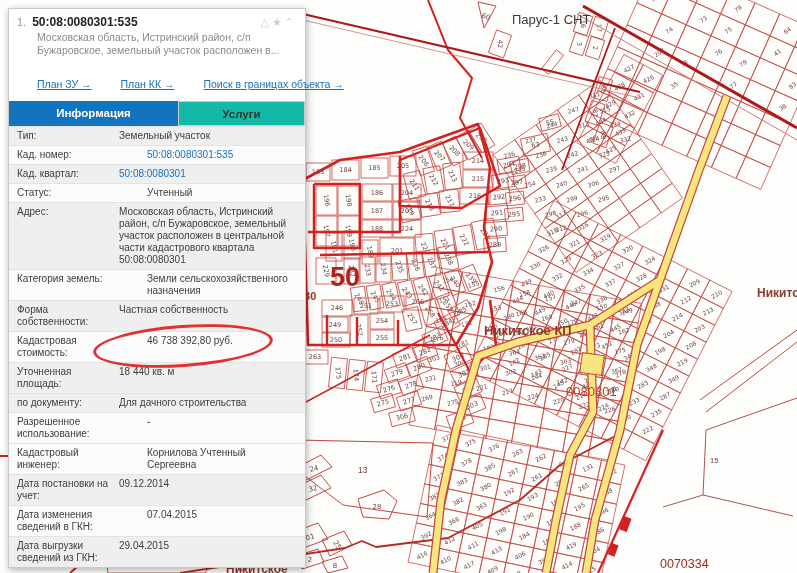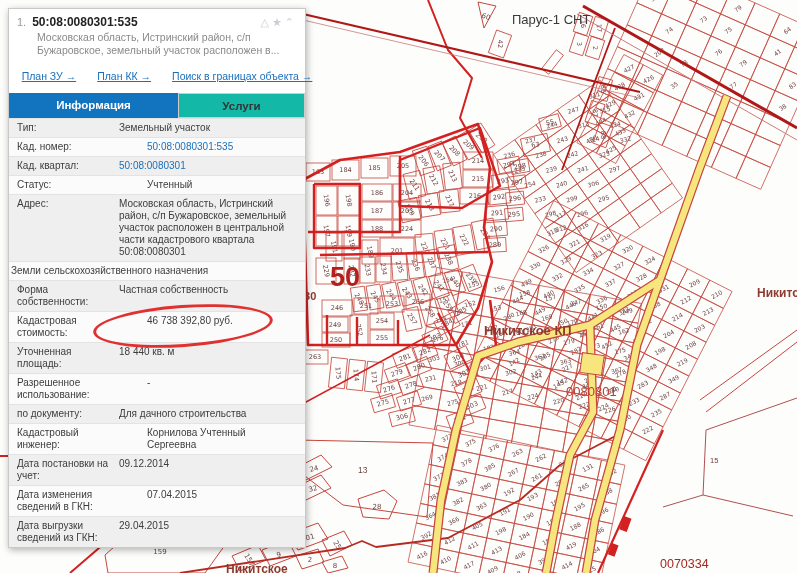--- a/index.html
+++ b/index.html
@@ -9,21 +9,21 @@
   
   .panel{position:absolute;left:8px;top:8px;width:296px;background:#fff;
          border:1px solid #c9c9c9;box-shadow:1px 2px 7px rgba(0,0,0,.3);z-index:5;}
   .panel-head{padding:6px 8px 2px 8px;}
   .head-row{display:flex;align-items:baseline;}
   .res-num{color:#999;font-size:11px;margin-right:6px;}
   .title{font-weight:bold;font-size:12px;color:#222;}
   .icons{margin-left:auto;color:#c9ced6;font-size:11px;letter-spacing:3px;cursor:pointer;}
   .icons span{display:inline-block;}
   .desc{margin:2px 0 2px 20px;color:#8a8a8a;font-size:10.5px;line-height:1.25;width:252px;}
-  .links{display:flex;gap:21px;margin:13px 0 5px 20px;font-size:10.5px;white-space:nowrap;justify-content:center;}
+  .links{display:flex;gap:29px;margin:21px 0 5px 20px;font-size:10.5px;white-space:nowrap;}
   .links a{color:#1b6fba;text-decoration:underline;cursor:pointer;}
   .tabs{display:flex;height:25px;line-height:25px;margin-top:4px;}
   .tab1{flex:1.35;background:#1273bf;color:#fff;font-weight:bold;font-size:11.5px;text-align:center;cursor:pointer;}
   .tab2{flex:1;background:#14b8a6;border:1px solid #ccc;color:#333;font-weight:bold;font-size:11.5px;text-align:center;cursor:pointer;}
   .rows{font-size:10px;color:#3d3d3d;}
   .row{display:flex;border-top:1px solid #e3e3e3;position:relative;}
   .row.odd{background:#efefef;}
   .row.even{background:#fbfbfb;gap:28px;}
   .rl{width:96px;padding:3px 4px 3px 8px;flex-shrink:0;line-height:1.2;}
   .rv{flex:1;padding:3px 8px 3px 2px;line-height:1.2;}
@@ -1122,42 +1122,43 @@
         </div>
         <div class="row even">
           <div class="rl">Статус:</div>
           <div class="rv">Учтенный</div>
         </div>
         <div class="row odd">
           <div class="rl">Адрес:</div>
           <div class="rv">Московская область, Истринский район, с/п Бужаровское, земельный участок расположен в центральной части кадастрового квартала 50:08:0080301</div>
         </div>
         <div class="row even">
+          <div class="rl">Категория земель:</div>
           <div class="rv">Земли сельскохозяйственного назначения</div>
         </div>
         <div class="row odd">
           <div class="rl">Форма собственности:</div>
           <div class="rv">Частная собственность</div>
         </div>
         <div class="row even">
           <div class="rl">Кадастровая стоимость:</div>
           <div class="rv">46 738 392,80 руб.</div>
           <div class="ellipse" style="border-color: rgb(224, 49, 49);"></div>
         </div>
         <div class="row odd">
           <div class="rl">Уточненная площадь:</div>
           <div class="rv">18 440 кв. м</div>
         </div>
+        <div class="row odd">
+          <div class="rl">по документу:</div>
+          <div class="rv">Для дачного строительства</div>
+        </div>
         <div class="row even">
           <div class="rl">Разрешенное использование:</div>
           <div class="rv">-</div>
-        </div>
-        <div class="row odd">
-          <div class="rl">по документу:</div>
-          <div class="rv">Для дачного строительства</div>
         </div>
         <div class="row even">
           <div class="rl">Кадастровый инженер:</div>
           <div class="rv">Корнилова Учтенный Сергеевна</div>
         </div>
         <div class="row odd">
           <div class="rl">Дата постановки на учет:</div>
           <div class="rv">09.12.2014</div>
         </div>
         <div class="row even">

